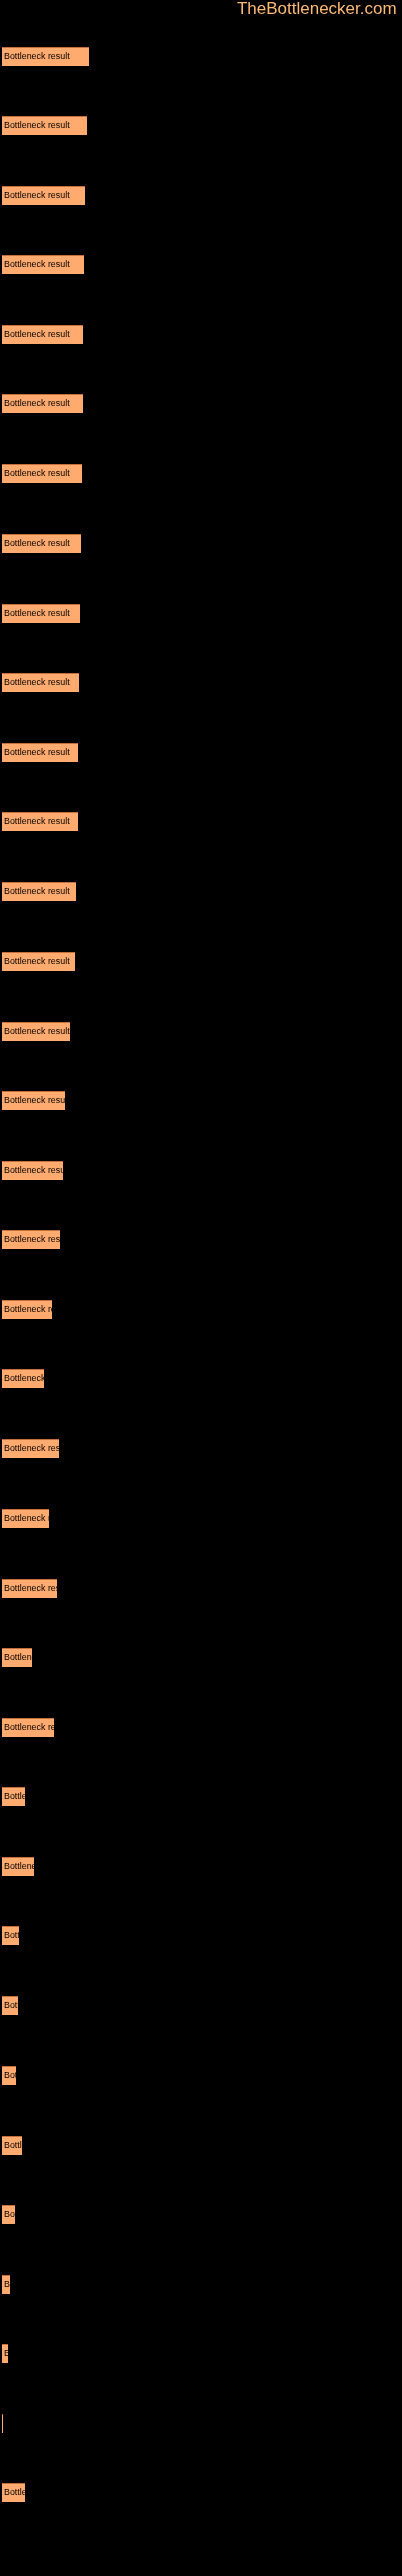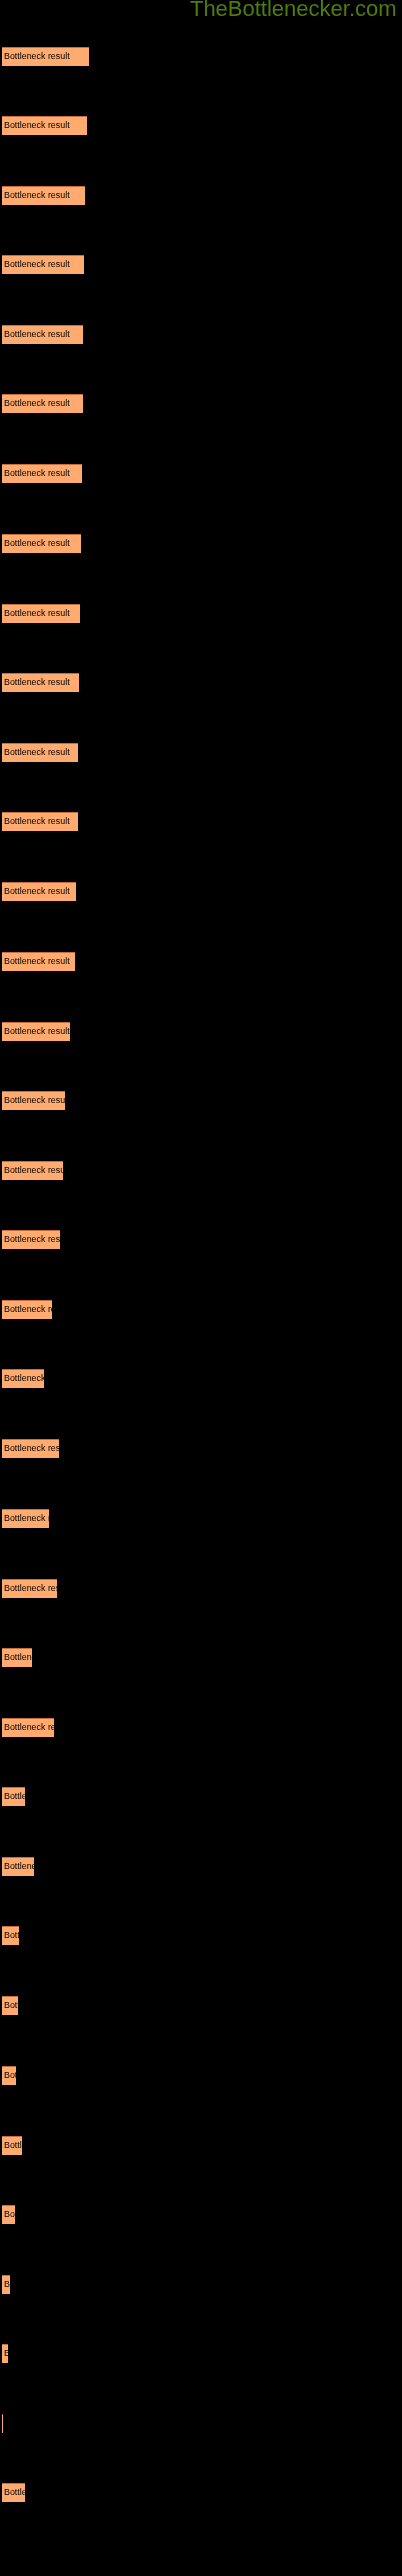--- a/index.html
+++ b/index.html
@@ -18,23 +18,23 @@
     position: absolute;
     left: 0; top: 0;
     width: 403px;
     height: 2576px;
     background: #000000;
   }
   #site-title {
     position: absolute;
     right: 6.4px;
     top: -0.8px;
-    color: #4d7c0f;
+    color: #fdba74;
     font-family: "Liberation Sans", sans-serif;
-    font-size: 22px;
+    font-size: 17px;
     font-weight: 400;
     letter-spacing: 0px;
     white-space: nowrap;
     line-height: 19.3px;
   }
   #bars-layer {
     position: absolute;
     left: 0;
     top: 0;
     width: 396px;

